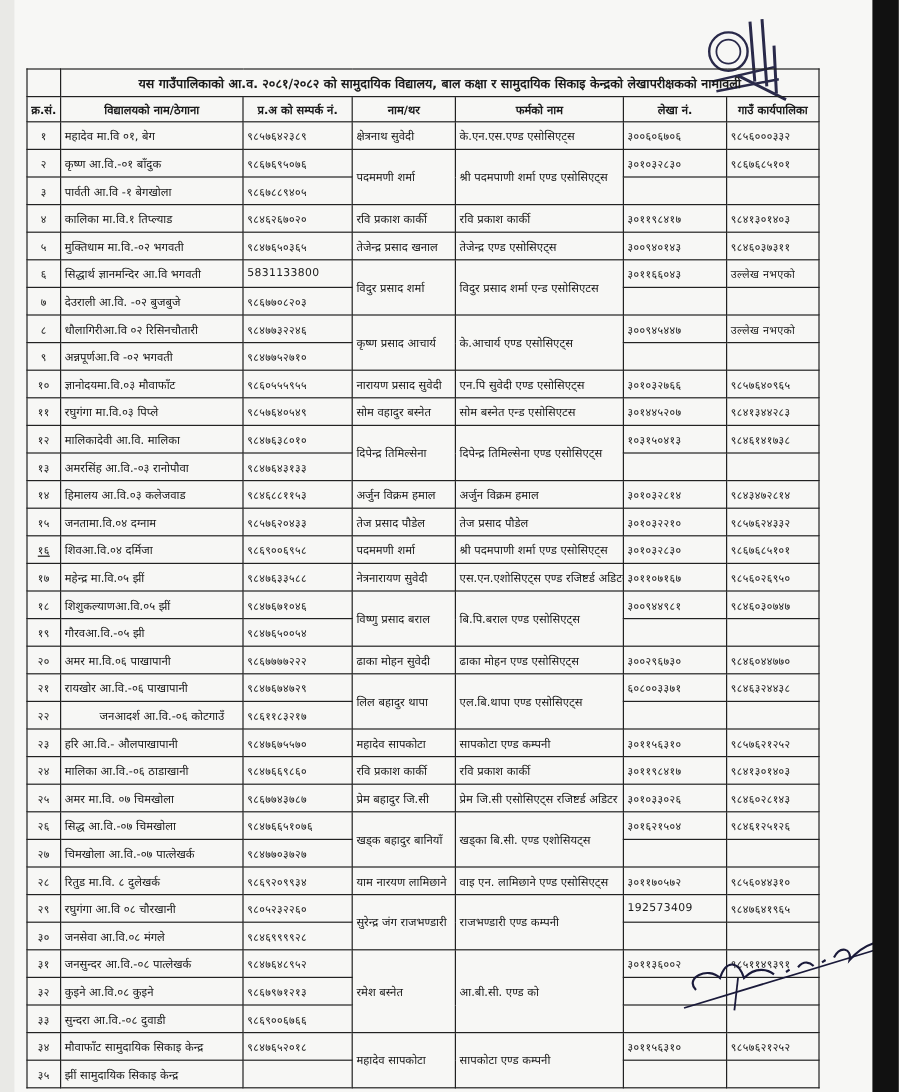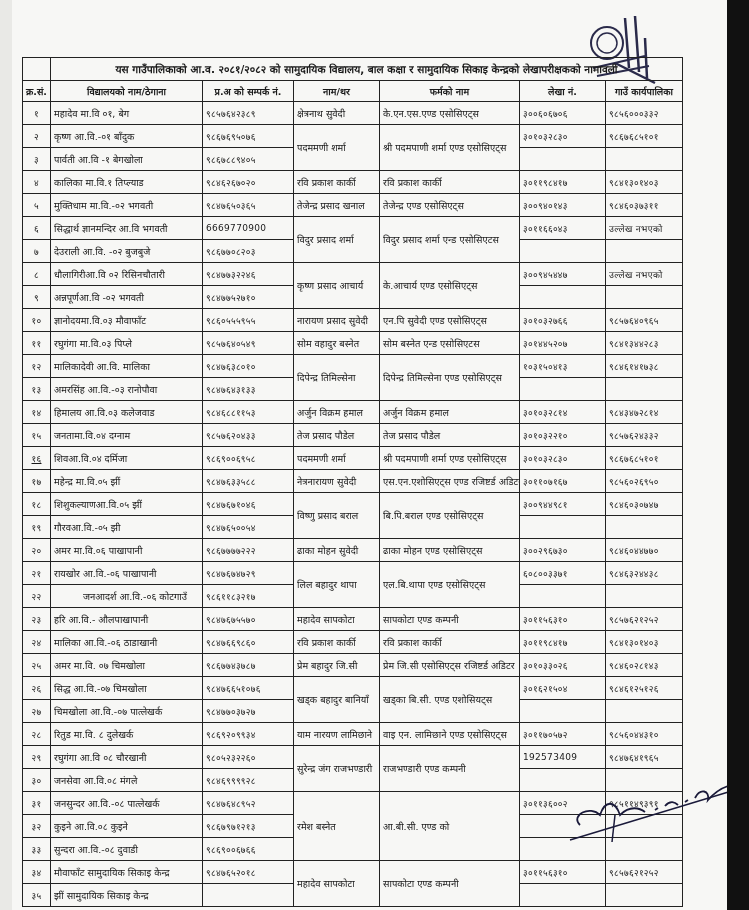--- a/index.html
+++ b/index.html
@@ -100,21 +100,21 @@
           <td rowspan="1" style="height: 22px;">मुक्तिधाम मा.वि.-०२ भगवती</td>
           <td rowspan="1" class="num" style="height: 22px;">९८४७६५०३६५</td>
           <td rowspan="1">तेजेन्द्र प्रसाद खनाल</td>
           <td rowspan="1">तेजेन्द्र एण्ड एसोसिएट्स</td>
           <td rowspan="1" class="num">३००९४०१४३</td>
           <td rowspan="1" class="num">९८४६०३७३११</td>
         </tr>
         <tr style="height: auto;">
           <td rowspan="2" class="c num" style="height: 11px;">६</td>
           <td rowspan="2" style="height: 11px;">सिद्धार्थ ज्ञानमन्दिर आ.वि भगवती</td>
-          <td rowspan="2" class="num" style="height: 11px;">6669770900</td>
+          <td rowspan="2" class="num" style="height: 11px;">5831133800</td>
           <td rowspan="4">विदुर प्रसाद शर्मा</td>
           <td rowspan="4">विदुर प्रसाद शर्मा एन्ड एसोसिएटस</td>
           <td rowspan="2" class="num">३०११६६०४३</td>
           <td rowspan="2" class="num">उल्लेख नभएको</td>
         </tr>
         <tr style="height: auto;"></tr>
         <tr style="height: auto;">
           <td rowspan="2" class="c num" style="height: 11px;">७</td>
           <td rowspan="2" style="height: 11px;">देउराली आ.वि. -०२ बुजबुजे</td>
           <td rowspan="2" class="num" style="height: 11px;">९८६७७०८२०३</td>

